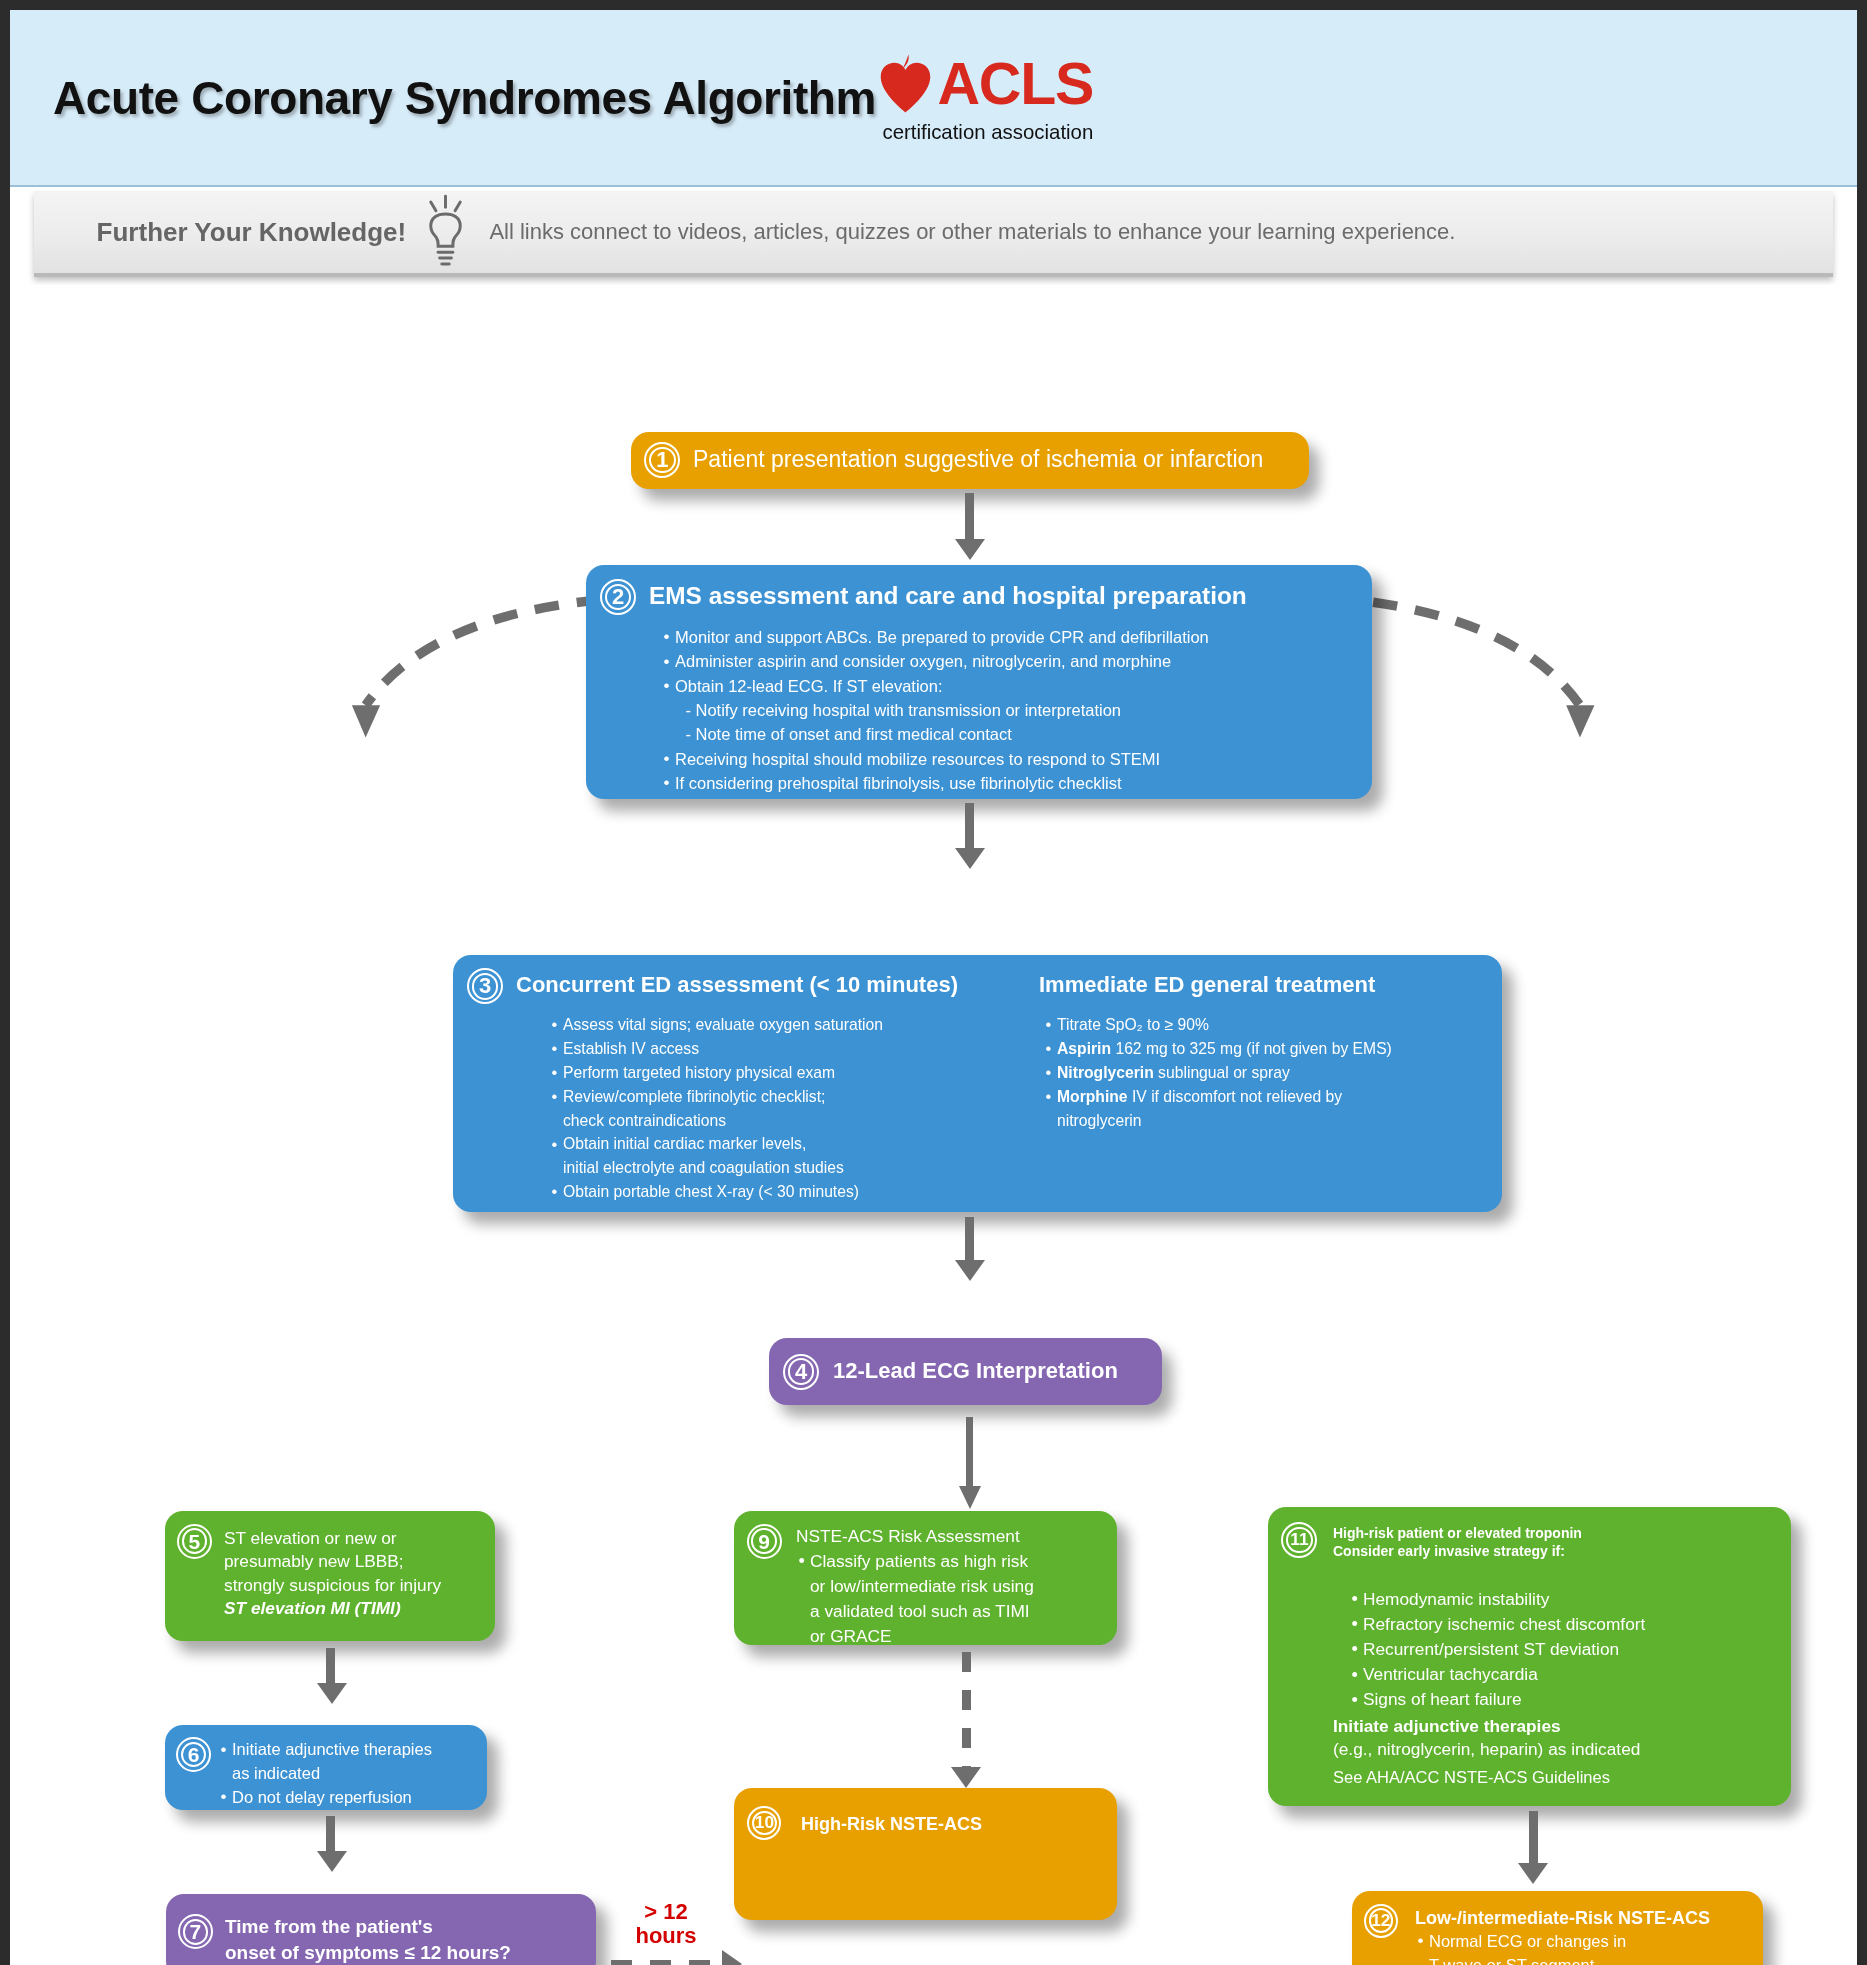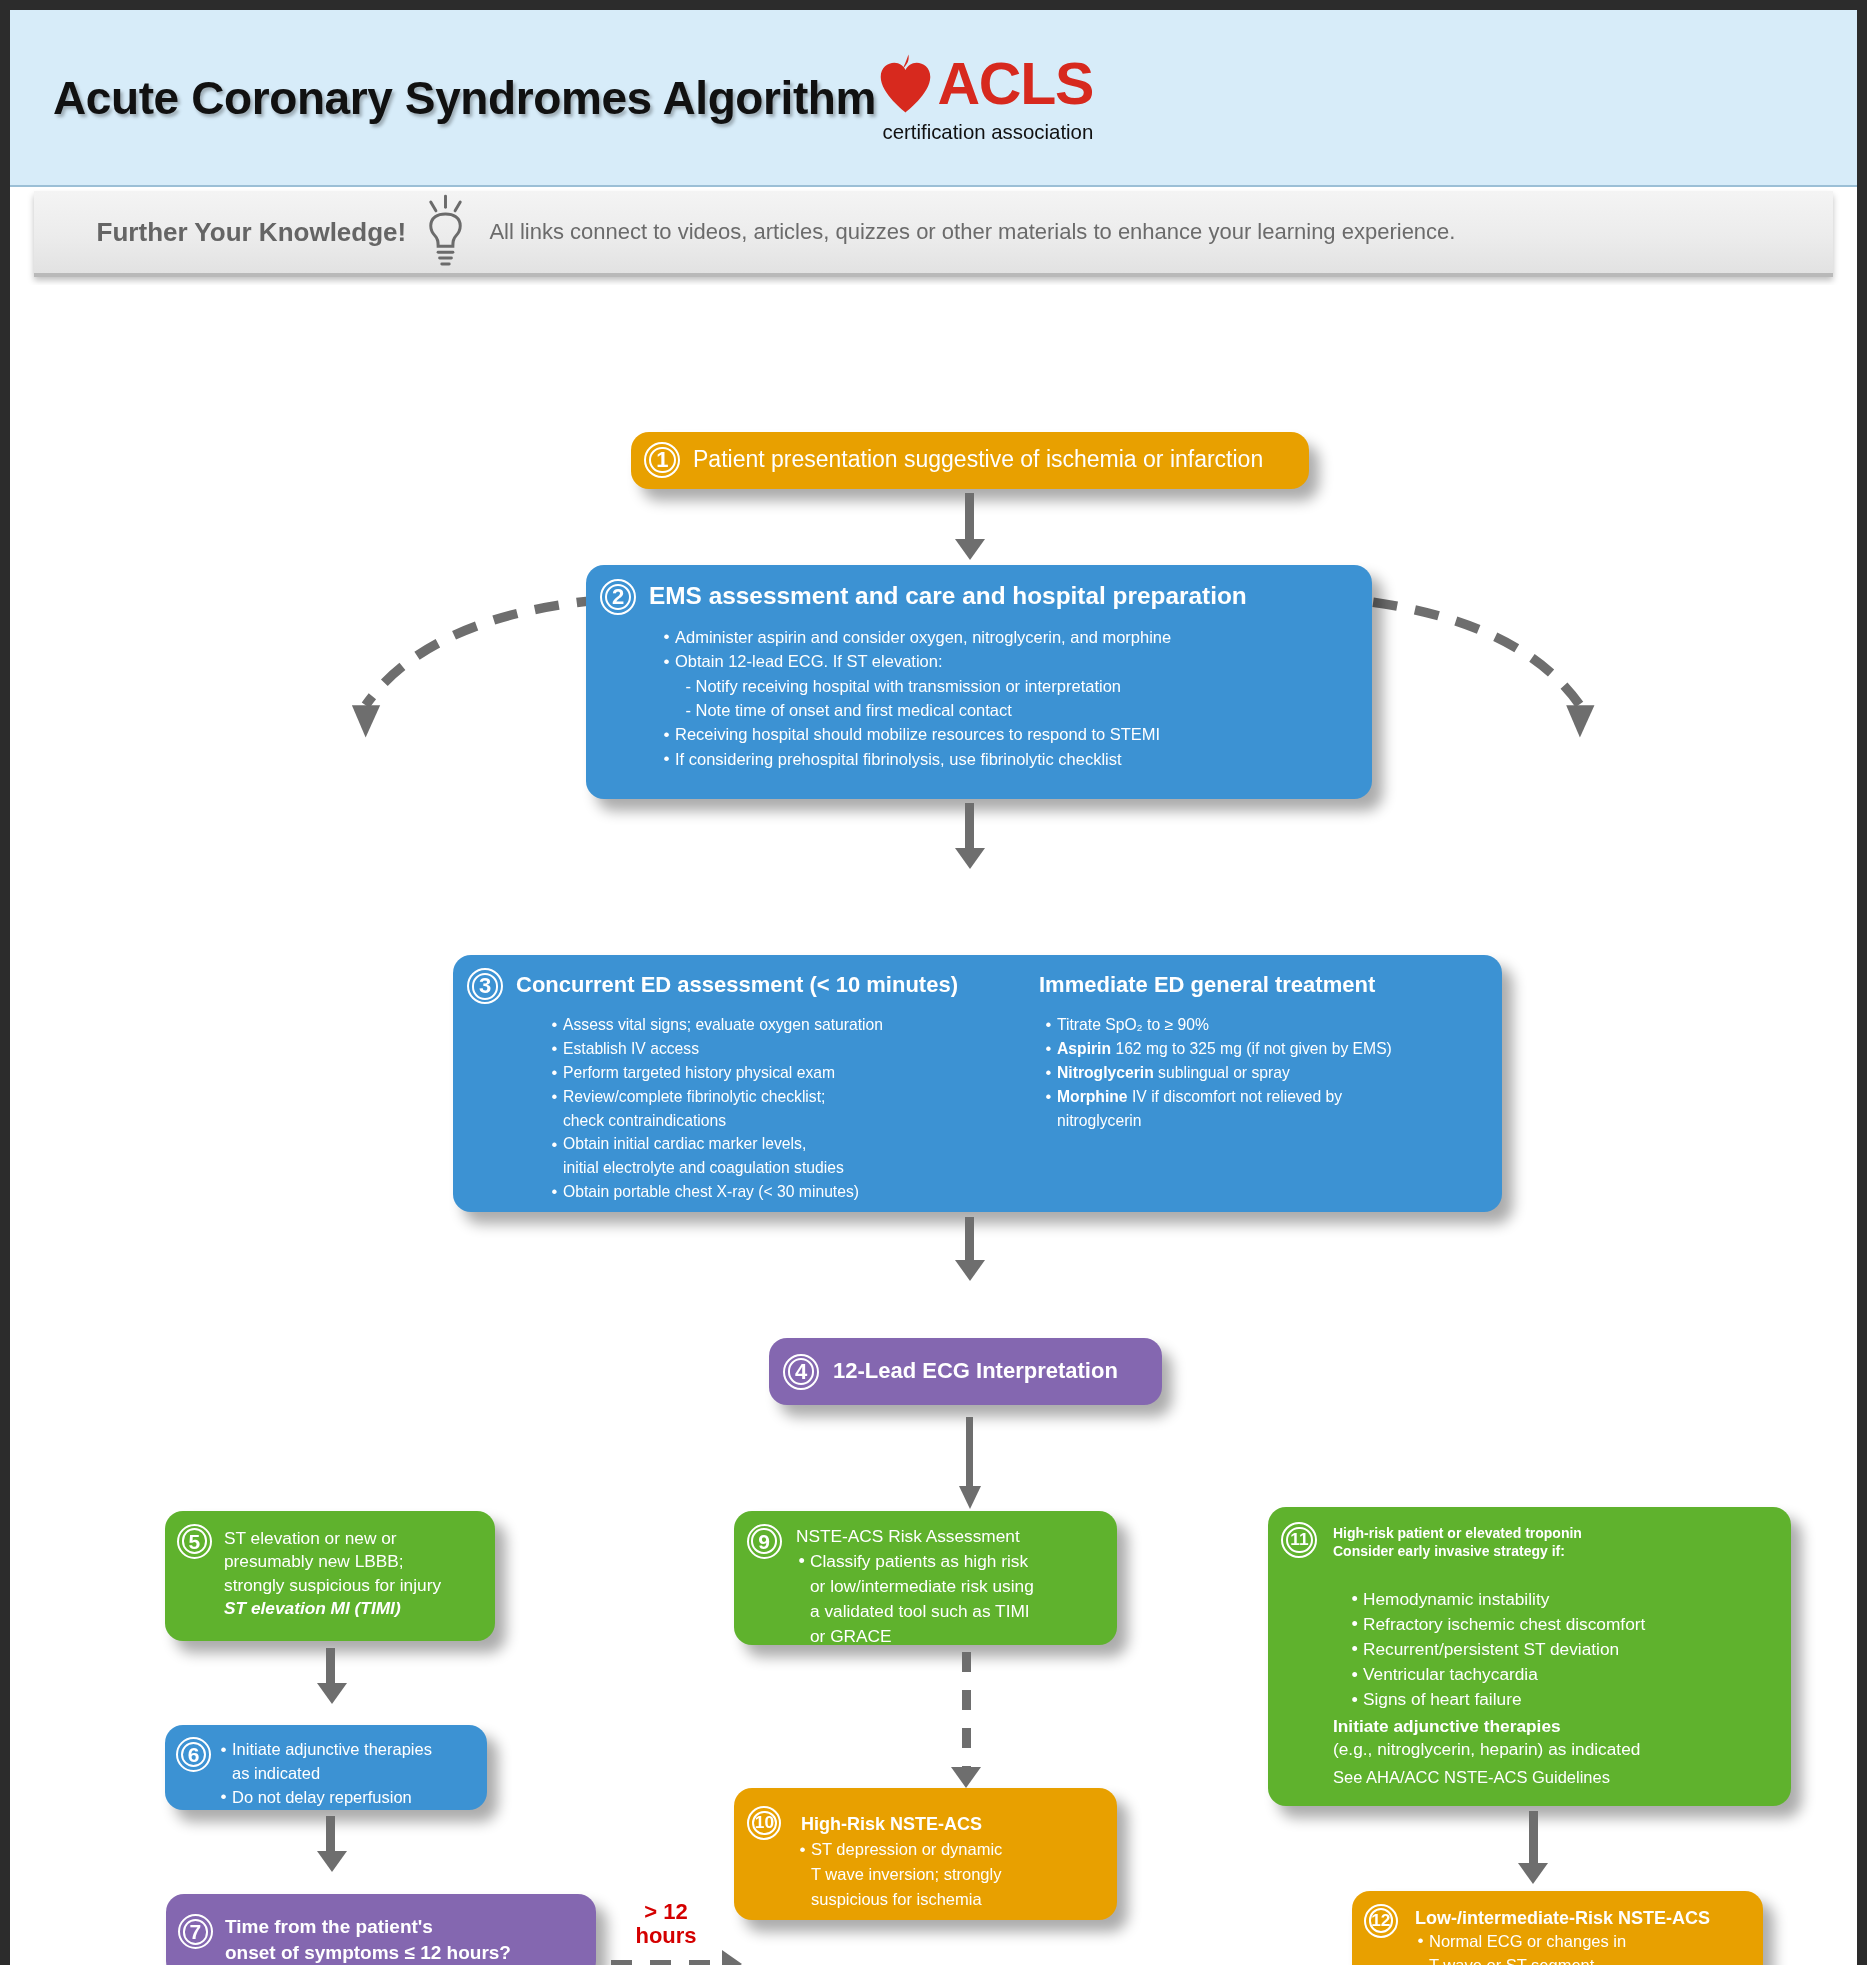--- a/index.html
+++ b/index.html
@@ -242,20 +242,21 @@
 
     <div class="arrow-v" style="left:955px; top:208px; width:9.4px; height:47px;"></div>
     <div class="arrow-head-d" style="left:945px; top:254px;"></div>
 
     <div class="node blue" style="left:576px; top:280px; width:786px; height:234px;">
       <div class="badge" style="left:14px; top:14px; width:36px; height:36px; font-size:22px;">
         <span>2</span>
       </div>
       <div class="h" style="position:absolute; left:63px; top:17.3px; font-size:24.4px;">EMS assessment and care and hospital preparation</div>
       <ul class="b" style="position:absolute; left:75px; top:61px; font-size:16.5px; line-height:1.38; width:692px;">
+        <li>Monitor and support ABCs. Be prepared to provide CPR and defibrillation</li>
         <li>Administer aspirin and consider oxygen, nitroglycerin, and morphine</li>
         <li>Obtain 12-lead ECG. If ST elevation:</li>
         <li class="sub">- Notify receiving hospital with transmission or interpretation</li>
         <li class="sub">- Note time of onset and first medical contact</li>
         <li>Receiving hospital should mobilize resources to respond to STEMI</li>
         <li>If considering prehospital fibrinolysis, use fibrinolytic checklist</li>
       </ul>
     </div>
 
     <div class="arrow-v" style="left:955px; top:518px; width:9.4px; height:47px;"></div>
@@ -362,25 +363,20 @@
 
     <div style="position:absolute; left:952px; top:1367px; width:8.6px; height:116px;
                 background:repeating-linear-gradient(180deg,#6e6e6e 0 20.4px, transparent 20.4px 38px);"></div>
     <div class="arrow-head-d" style="left:941px; top:1482px;"></div>
 
     <div class="node orange" style="left:724px; top:1503px; width:383px; height:132px;">
       <div class="badge" style="left:13.4px; top:18px; width:34px; height:34px; font-size:17.3px;">
         <span>10</span>
       </div>
       <div class="h" style="position:absolute; left:67px; top:26px; font-size:18px;">High-Risk NSTE-ACS</div>
-      <ul class="b" style="position:absolute; left:63px; top:50px; font-size:16.5px; line-height:1.42; width:307px;">
-        <li>ST depression or dynamic</li>
-        <li class="cont">T wave inversion; strongly</li>
-        <li class="cont">suspicious for ischemia</li>
-      </ul>
     </div>
 
     <div class="node green" style="left:1258px; top:1222px; width:523px; height:299px;text-decoration:underline;">
       <div class="badge" style="left:13.4px; top:15px; width:36px; height:36px; font-size:17.3px;">
         <span>11</span>
       </div>
       <div class="h" style="position:absolute; left:65px; top:18px; font-size:14px; line-height:1.28;">
         <div>High-risk patient or elevated troponin</div>
         <div>Consider early invasive strategy if:</div>
       </div>

